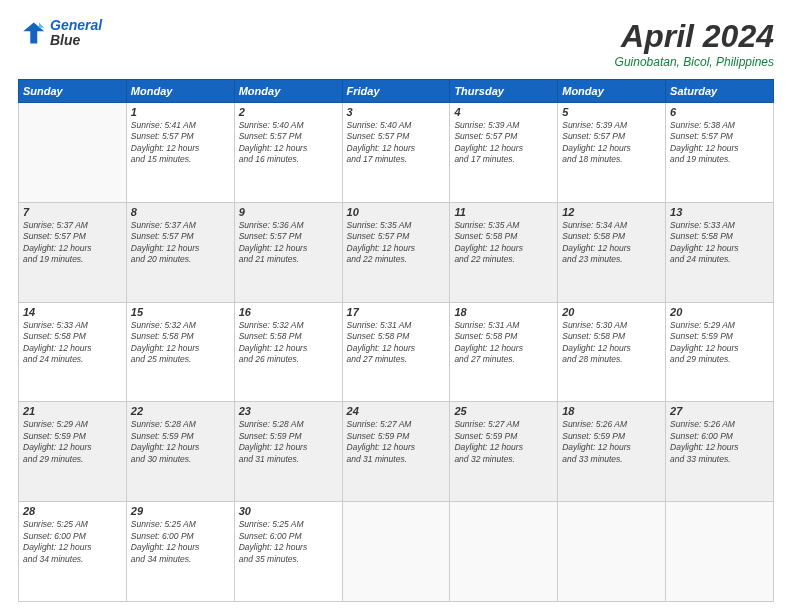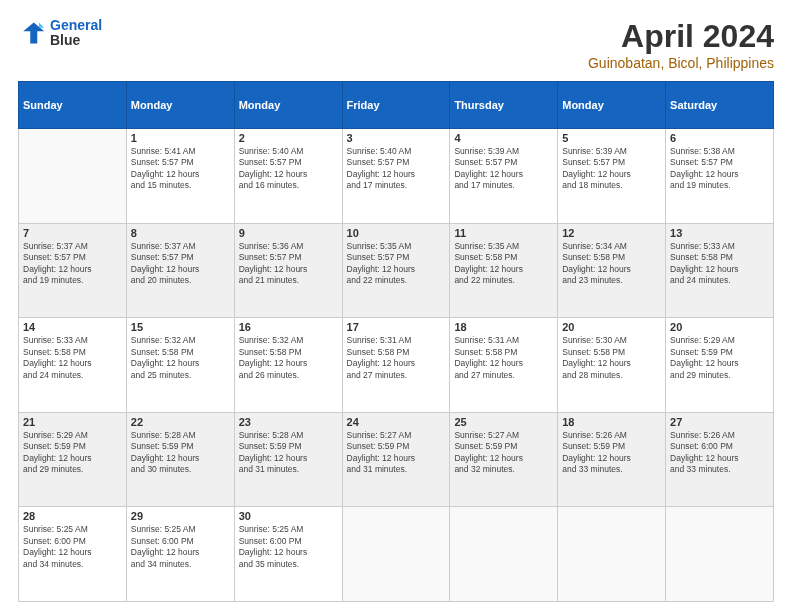--- a/index.html
+++ b/index.html
@@ -9,20 +9,21 @@
       width: 792px;
       height: 612px;
       overflow: hidden;
     }
     .page {
       width: 792px;
       height: 612px;
       padding: 18px 18px 10px 18px;
       display: flex;
       flex-direction: column;
+      font-style: italic;
     }
     .header {
       display: flex;
       justify-content: space-between;
       align-items: flex-start;
       margin-bottom: 10px;
     }
     .logo {
       display: flex;
       align-items: center;
@@ -43,36 +44,36 @@
     }
     .title-block {
       text-align: right;
     }
     .main-title {
       font-size: 32px;
       font-weight: bold;
       color: #333;
     }
     .subtitle {
-      font-size: 14px;
-      color: #a16207;
+      font-size: 12px;
+      color: #15803d;
     }
     .calendar {
       flex: 1;
       border: 1px solid #ccc;
       border-collapse: collapse;
       width: 100%;
       table-layout: fixed;
     }
     .calendar th {
       background-color: #1565c0;
       color: #fff;
       font-size: 11px;
       font-weight: bold;
-      padding: 17px 4px;
+      padding: 5px 4px;
       text-align: left;
       border: 1px solid #1155a0;
     }
     .calendar td {
       vertical-align: top;
       border: 1px solid #ccc;
       padding: 3px 4px;
       font-size: 9px;
       color: #333;
       height: 88px;

